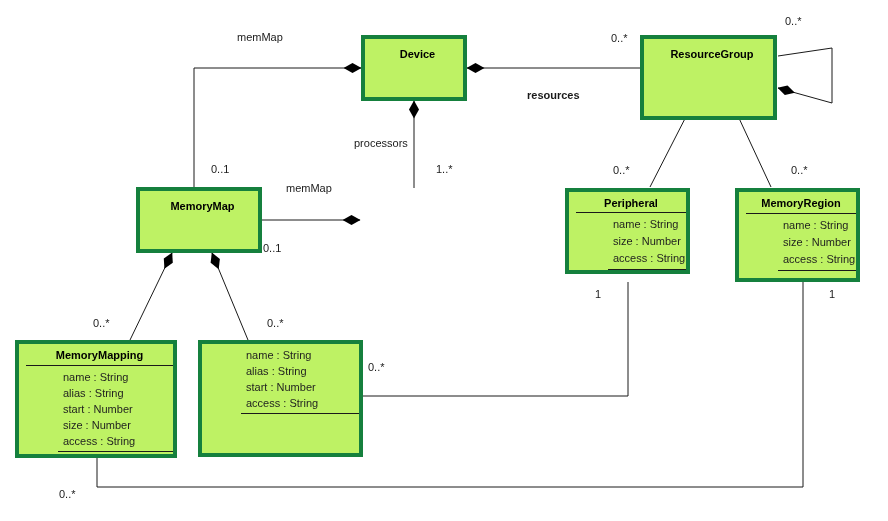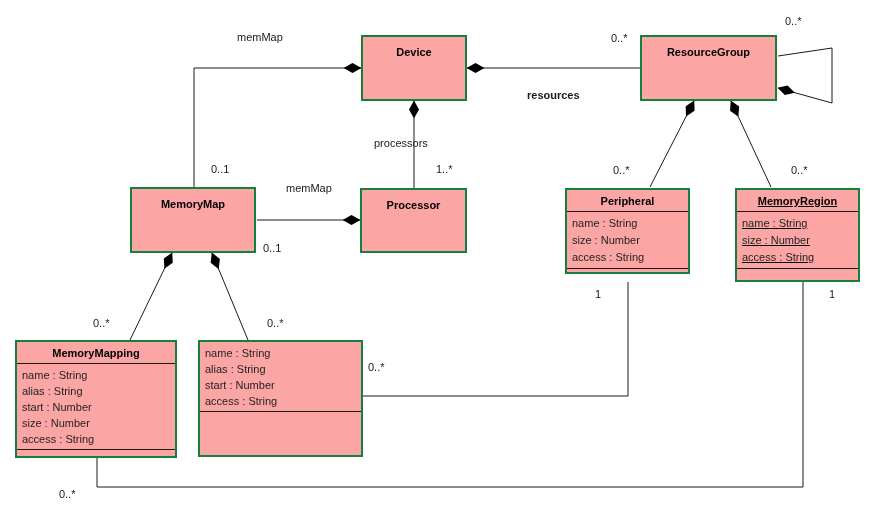--- a/index.html
+++ b/index.html
@@ -5,33 +5,34 @@
   html,body{margin:0;padding:0;background:#fff;}
   #canvas{
     position:relative;width:888px;height:521px;background:#ffffff;
     font-family:"Liberation Sans",sans-serif;overflow:hidden;
   }
   #wires{position:absolute;left:0;top:0;}
   #wires path{fill:none;stroke:#1a1a1a;stroke-width:1;}
   #wires .dmd{fill:#000;stroke:none;}
 
   .cls{
-    position:absolute;box-sizing:border-box;background:#fca5a5;
-    border:2px solid #15803d;display:flex;flex-direction:column;
+    position:absolute;box-sizing:border-box;background:#bef264;
+    border:4px solid #15803d;display:flex;flex-direction:column;
     color:#000;
+    padding-left:7px;
   }
   .cls .hd{
     font-weight:bold;font-size:11px;line-height:13px;text-align:center;
     white-space:nowrap;color:#000;
   }
   .cls.simple .hd{padding-top:9px;}
   .cls.comp .hd{height:16px;padding-top:5px;border-bottom:1px solid #1a1a1a;}
   .cls .attrs{
     border-bottom:1px solid #1a1a1a;padding:3px 0 2px 5px;
-    font-size:11px;color:#1f1f1f;
+    font-size:11px;color:#1f1f1f;margin-left:32px;
   }
   .cls .attrs .attr{line-height:17px;white-space:nowrap;}
   .cls.lh16 .attrs .attr{line-height:16px;}
   .cls .ops{flex:1;}
 
   .elabel{
     position:absolute;font-size:11px;line-height:12px;color:#1a1a1a;
     white-space:nowrap;
   }
 </style>
@@ -56,43 +57,40 @@
     <path d="M628,282 V396 H363"></path>
     <path d="M803,282 V487 H97 V458"></path>
     <path d="M172,253 L130,340" marker-start="url(#dmd)"></path>
     <path d="M212,253 L248,340" marker-start="url(#dmd)"></path>
   </svg>
 
   <div class="cls simple" style="left:361px;top:35px;width:106px;height:66px;">
     <div class="hd">Device</div>
   </div>
 
-  <div class="cls simple" style="left:640px;top:35px;width:137px;height:66px;">
+  <div class="cls simple" style="left:640px;top:35px;width:137px;height:85px;">
     <div class="hd">ResourceGroup</div>
   </div>
 
-  <div class="cls simple" style="left:130px;top:187px;width:126px;height:66px;">
+  <div class="cls simple" style="left:136px;top:187px;width:126px;height:66px;">
     <div class="hd">MemoryMap</div>
   </div>
 
-  <div class="cls simple" style="left:360px;top:188px;width:107px;height:65px;">
-    <div class="hd">Processor</div>
-  </div>
 
   <div class="cls comp" style="left:565px;top:188px;width:125px;height:86px;">
     <div class="hd">Peripheral</div>
     <div class="attrs">
       <div class="attr">name : String</div>
       <div class="attr">size : Number</div>
       <div class="attr">access : String</div>
     </div>
     <div class="ops"></div>
   </div>
 
-  <div class="cls comp" style="left:735px;top:188px;width:125px;height:94px;text-decoration:underline;">
+  <div class="cls comp" style="left:735px;top:188px;width:125px;height:94px;">
     <div class="hd">MemoryRegion</div>
     <div class="attrs">
       <div class="attr">name : String</div>
       <div class="attr">size : Number</div>
       <div class="attr">access : String</div>
     </div>
     <div class="ops"></div>
   </div>
 
   <div class="cls comp lh16" style="left:15px;top:340px;width:162px;height:118px;">
@@ -113,21 +111,21 @@
       <div class="attr">alias : String</div>
       <div class="attr">start : Number</div>
       <div class="attr">access : String</div>
     </div>
     <div class="ops"></div>
   </div>
 
   <div class="elabel" style="left:237px;top:31px;">memMap</div>
   <div class="elabel" style="left:211px;top:163px;">0..1</div>
 
-  <div class="elabel" style="left:354px;top:137px;margin-left:20px;">processors</div>
+  <div class="elabel" style="left:354px;top:137px;">processors</div>
   <div class="elabel" style="left:436px;top:163px;">1..*</div>
 
   <div class="elabel" style="left:527px;top:89px;font-weight:bold;">resources</div>
   <div class="elabel" style="left:611px;top:32px;">0..*</div>
 
   <div class="elabel" style="left:286px;top:182px;">memMap</div>
   <div class="elabel" style="left:263px;top:242px;">0..1</div>
 
   <div class="elabel" style="left:785px;top:15px;">0..*</div>
 

